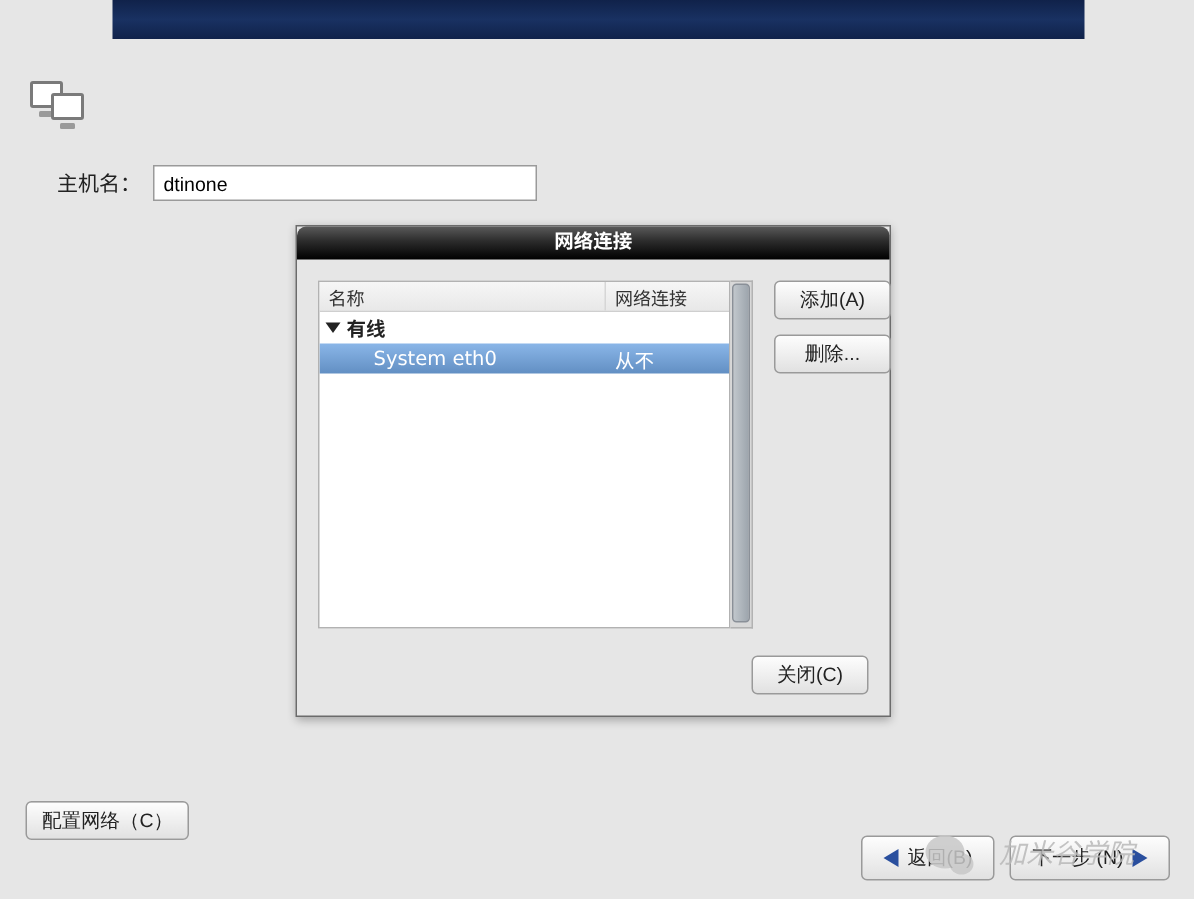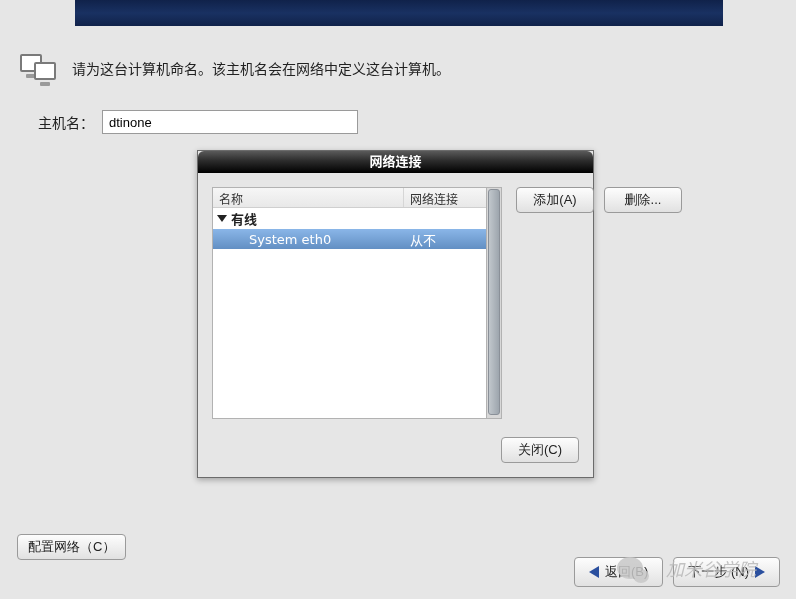--- a/index.html
+++ b/index.html
@@ -161,20 +161,21 @@
     left: 1px; top: 1px;
     width: 12px; height: 226px;
     background: linear-gradient(to right,#c1c7cc,#9da5ad);
     border: 1px solid #8a9098;
     border-radius: 3px;
   }
 
   
   .side-buttons {
     display: flex;
+    flex-direction: column;
     gap: 10px;
     width: 78px;
   }
 
   .gtk-btn {
     height: 26px;
     min-width: 78px;
     padding: 0 10px;
     border: 1px solid #9a9a9a;
     border-radius: 4px;
@@ -261,21 +262,20 @@
 
 <div class="banner"></div>
 
 <div class="instruct">
   <div class="computers-icon">
     <div class="mon1"></div>
       <div class="base1"></div>
     <div class="mon2"></div>
       <div class="base2"></div>
   </div>
-  <div class="instruct-text">请为这台计算机命名。该主机名会在网络中定义这台计算机。</div>
 </div>
 
 <div class="host-row">
   <span class="host-label">主机名：</span>
   <input class="textinput" type="text" value="dtinone" style="">
 </div>
 
 <div class="dialog">
   <div class="dialog-title">网络连接</div>
 

